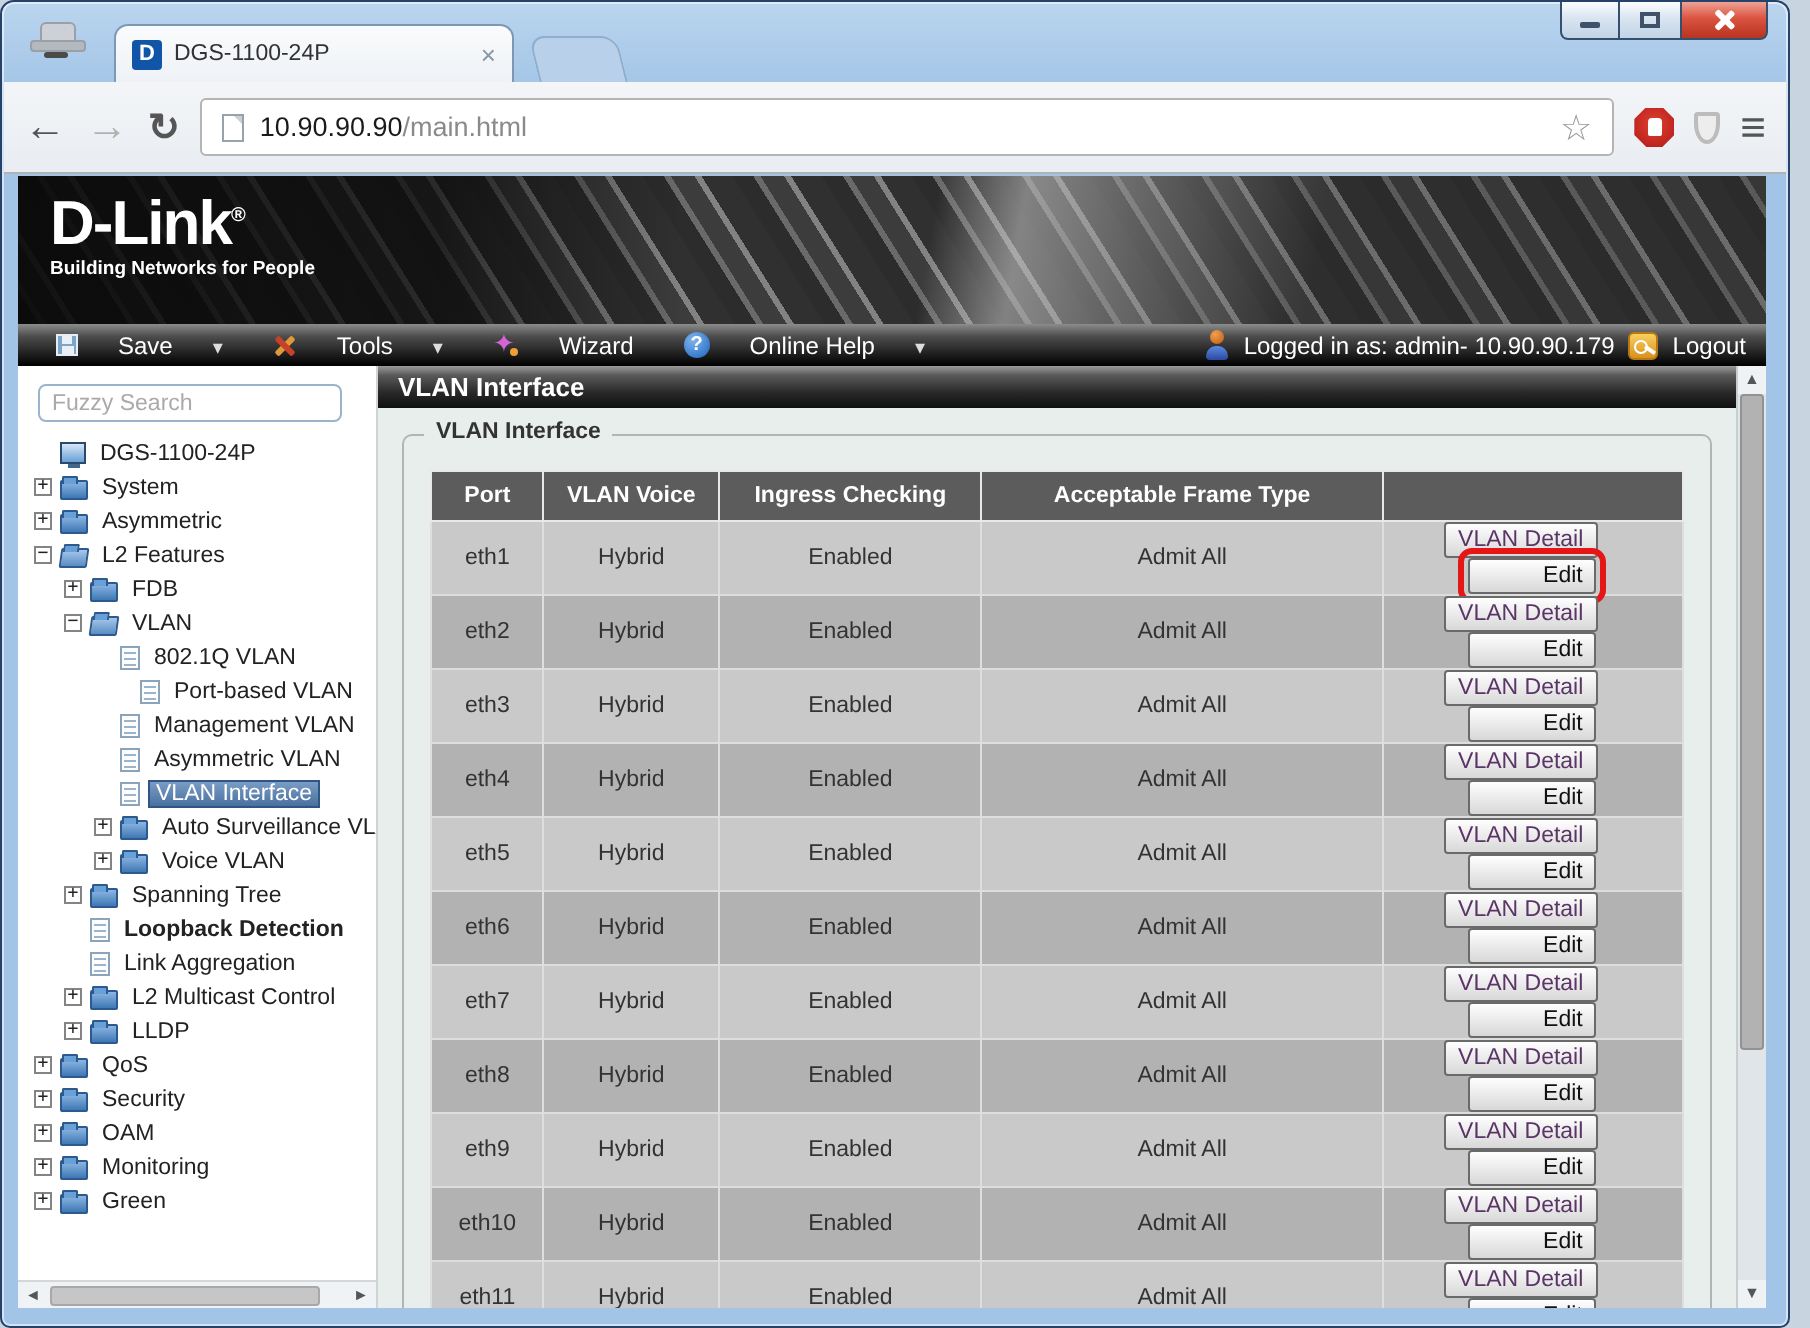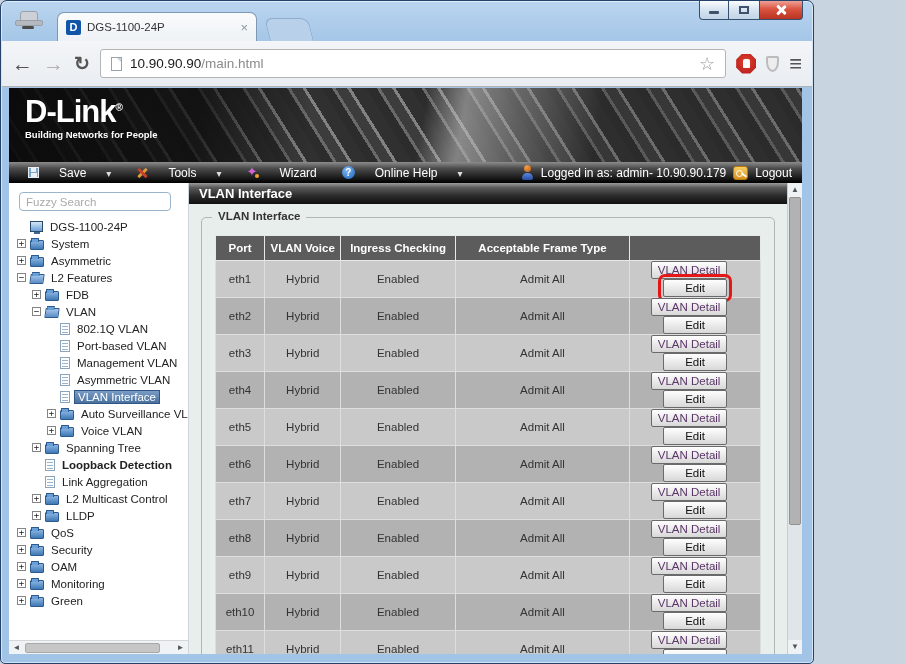--- a/index.html
+++ b/index.html
@@ -1,17 +1,17 @@
 <!DOCTYPE html>
 <html><head>
 <meta charset="utf-8">
 <style>
   *{box-sizing:border-box;margin:0;padding:0;}
   body{margin:0;background:#c8d4e0;font-family:"Liberation Sans",sans-serif;}
-  .window{position:relative;width:814px;height:664px;border:1px solid #24426a;border-radius:7px 7px 5px 5px;
+  .window{position:relative;width:895px;height:664px;border:1px solid #24426a;border-radius:7px 7px 5px 5px;
     background:linear-gradient(#bad5ef,#a2c4e6 46px,#a2c4e6);overflow:hidden;
     box-shadow:inset 0 0 0 1px rgba(255,255,255,.55);}
 
   
   .titlebar{position:absolute;top:0;left:0;right:0;height:40px;}
   .incognito-icon{position:absolute;left:12px;top:9px;width:30px;height:26px;}
   .incognito-icon::before{content:"";position:absolute;left:7px;top:1px;width:16px;height:10px;background:#cdd1d7;border-radius:3px 3px 1px 1px;border:1px solid #9aa0a8;}
   .incognito-icon::after{content:"";position:absolute;left:2px;top:10px;width:26px;height:4px;background:#b4b9c0;border-radius:2px;border:1px solid #9aa0a8;}
   .incog-eyes{position:absolute;left:9px;top:16px;width:12px;height:3px;background:#4a4a4a;border-radius:2px;}
   .tab{position:absolute;left:56px;top:11px;width:200px;height:29px;background:linear-gradient(#fafbfc,#eef2f6);
@@ -113,21 +113,21 @@
   .main{flex:1;background:#e7eeec;position:relative;overflow:hidden;}
   .page-title{height:21px;background:linear-gradient(#9c9c9c,#5a5a5a 22%,#2a2a2a 62%,#101010);color:#fff;font-weight:bold;font-size:13px;display:flex;align-items:center;padding:0 10px;}
   .fieldset{margin:13px 12px 0 12px;border:1px solid #b0b6b4;border-radius:5px;position:relative;padding:17px 13px 10px 13px;height:560px;background:#e7eeec;}
   .legend{position:absolute;top:-8px;left:10px;background:#e7eeec;padding:0 6px;font-size:11.5px;font-weight:bold;color:#333;}
   table{border-collapse:collapse;width:100%;font-size:11.5px;table-layout:fixed;}
   col.c-port{width:9%;} col.c-mode{width:14%;} col.c-ingress{width:21%;} col.c-frame{width:32%;} col.c-actions{width:24%;}
   th{background:#5c5c5c;color:#fff;font-weight:bold;height:25px;border:1px solid #e8e8e8;text-align:center;}
   td{height:22px;text-align:center;color:#333;border:1px solid #dedede;padding:0;}
   tr.light td{background:#c9c9c9;}
   tr.dark td{background:#b2b2b2;}
-  .btn{display:inline-block;height:18px;line-height:16px;background:linear-gradient(#fefefe,#d8d8d8);border:1px solid #6a6a6a;border-radius:2px;font-size:11.5px;padding:0 6px;cursor:pointer;}
+  .btn{display:inline-block;height:18px;line-height:16px;background:linear-gradient(#fefefe,#d8d8d8);border:1px solid #6a6a6a;border-radius:2px;font-size:11.5px;padding:0 6px;cursor:pointer;text-align:right;}
   .btn.detail{color:#5a3566;min-width:72px;margin-right:12px;}
   .btn.edit{color:#111;min-width:64px;}
   .hl{outline:3px solid #e51616;outline-offset:2px;}
 
   .v-scroll{width:15px;background:#eef2f4;border-left:1px solid #c8cdd0;display:flex;flex-direction:column;flex:none;}
   .v-arrow{height:14px;font-size:8px;color:#555;text-align:center;line-height:14px;flex:none;}
   .v-track{flex:1;position:relative;background:#dfe5e8;}
   .v-thumb{position:absolute;top:0;left:1px;right:1px;height:74%;background:#b2b2b2;border:1px solid #929292;border-radius:2px;}
 </style>
 </head>
@@ -242,21 +242,21 @@
             <div class="tree-item" style="padding-left: 23px;">
     <span class="expander">−</span>
     <span class="tree-icon icon-folder-open"></span>
     <span class="tree-label">VLAN</span>
   </div>
             <div class="tree-item" style="padding-left: 38px;">
     <span class="expander" style="visibility: hidden;"></span>
     <span class="tree-icon icon-doc"></span>
     <span class="tree-label">802.1Q VLAN</span>
   </div>
-            <div class="tree-item" style="padding-left: 38px;">
+            <div class="tree-item" style="padding-left: 48px;">
     <span class="expander" style="visibility: hidden;"></span>
     <span class="tree-icon icon-doc"></span>
     <span class="tree-label">Port-based VLAN</span>
   </div>
             <div class="tree-item" style="padding-left: 38px;">
     <span class="expander" style="visibility: hidden;"></span>
     <span class="tree-icon icon-doc"></span>
     <span class="tree-label">Management VLAN</span>
   </div>
             <div class="tree-item" style="padding-left: 38px; text-align: right;">

